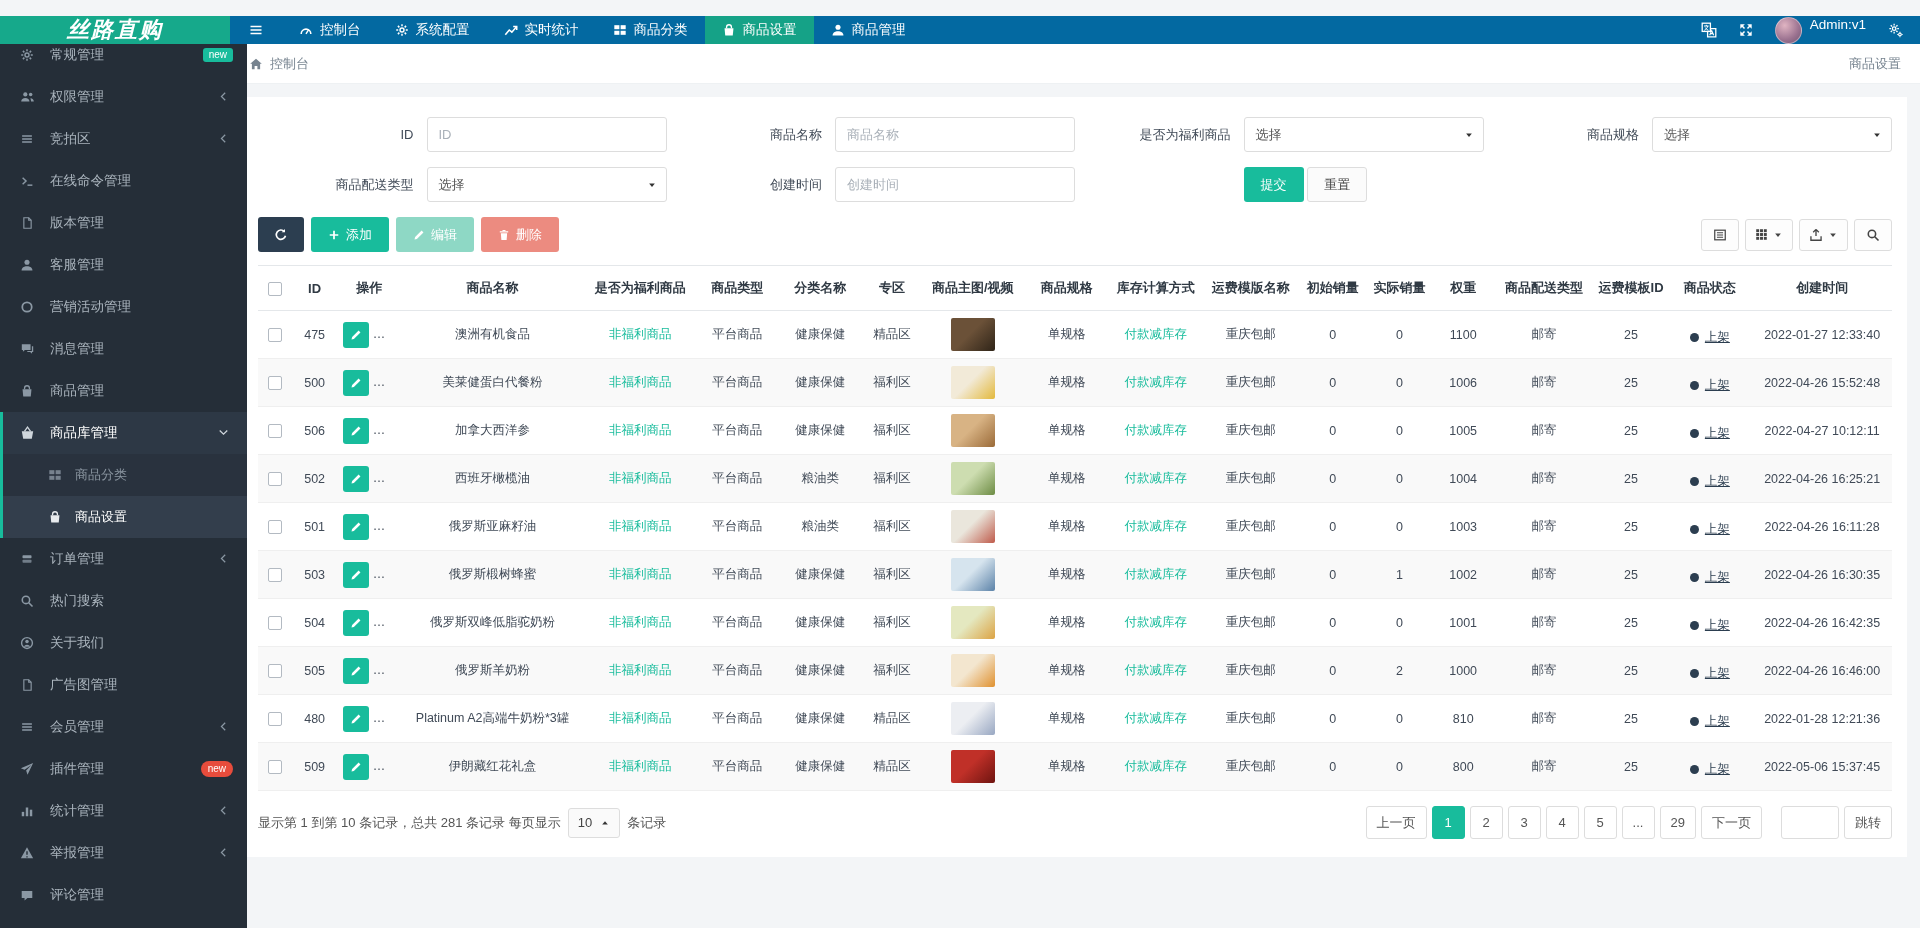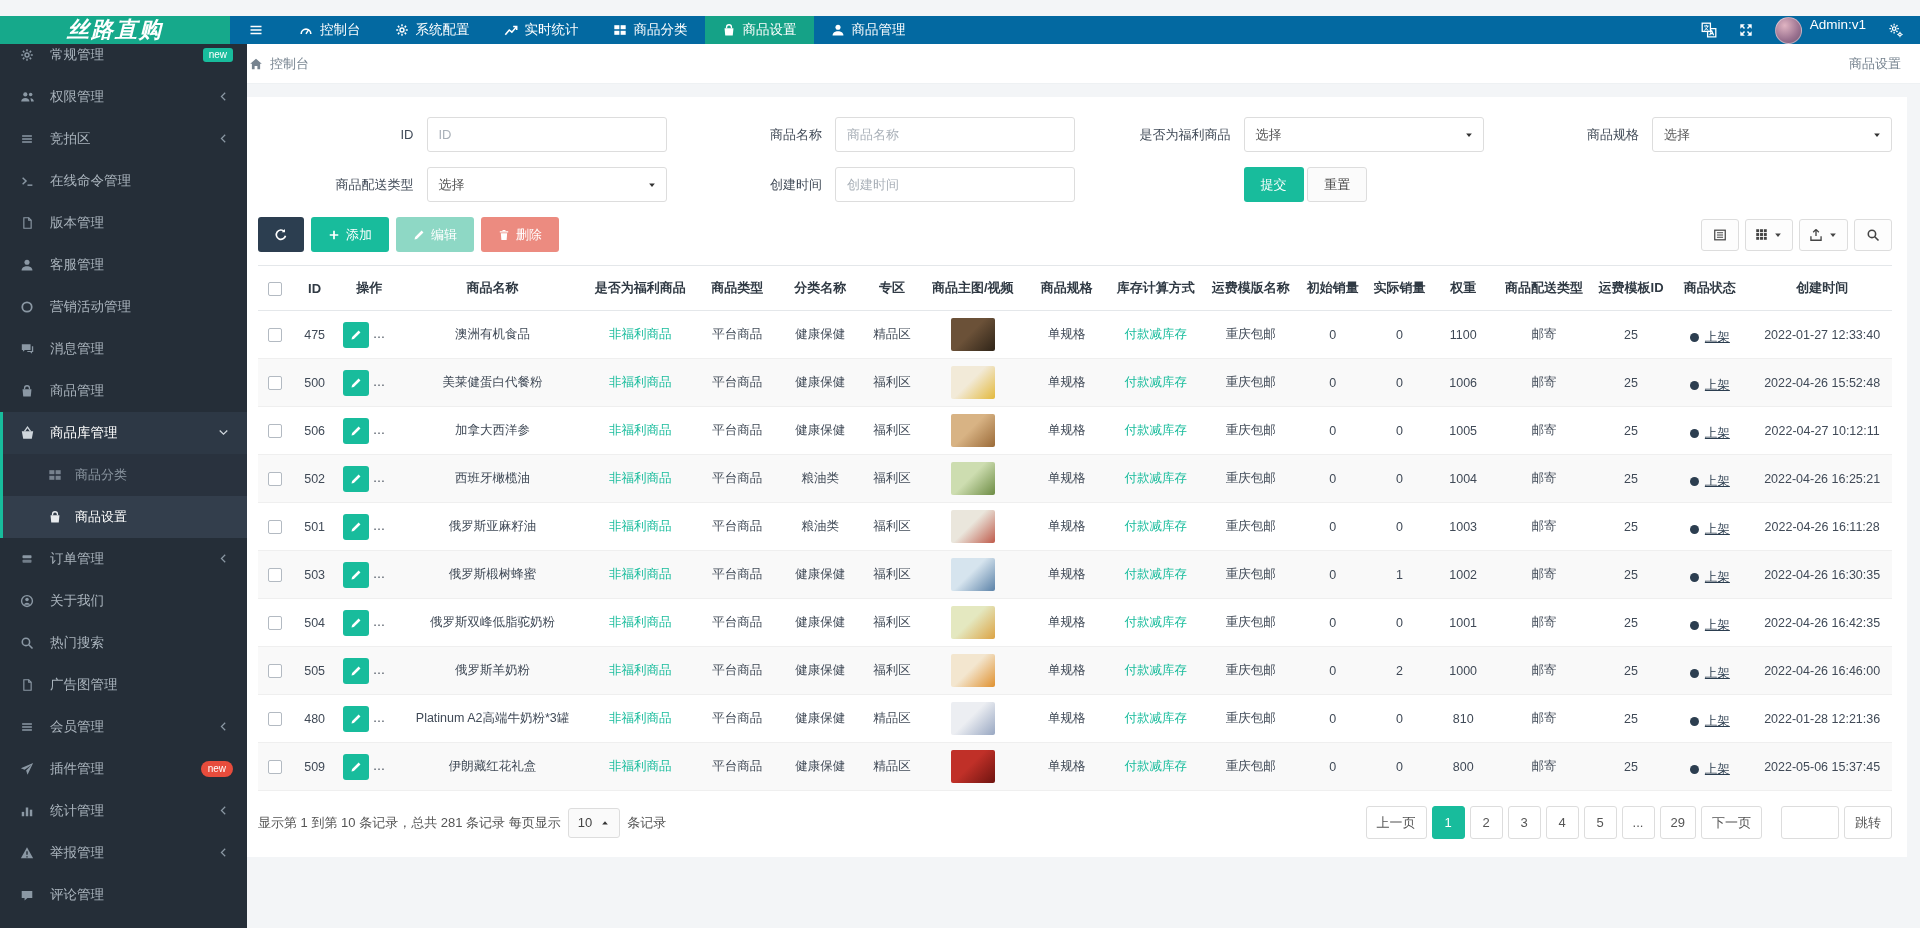--- a/index.html
+++ b/index.html
@@ -352,35 +352,35 @@
         <span class="side-label">订单管理</span>
         <span class="side-right"><span class="ic">
             <svg viewBox="0 0 16 16" width="11" height="11">
               <path d="M10.5 2.5L5 8l5.5 5.5" fill="none" stroke="currentColor" stroke-width="1.8"></path>
             </svg>
           </span></span>
       </div>
       <div class="side-item">
         <span class="ic">
           <svg viewBox="0 0 16 16" width="14" height="14">
+            <circle cx="6.8" cy="6.8" r="4.2" fill="none" stroke="currentColor" stroke-width="1.8"></circle>
+            <path d="M10 10l4.3 4.3" stroke="currentColor" stroke-width="1.8"></path>
+          </svg>
+        </span>
+        <span class="side-label">热门搜索</span>
+      </div>
+      <div class="side-item">
+        <span class="ic">
+          <svg viewBox="0 0 16 16" width="14" height="14">
             <circle cx="8" cy="8" r="6.2" fill="none" stroke="currentColor" stroke-width="1.6"></circle>
             <circle cx="8" cy="6.4" r="2" fill="currentColor"></circle>
             <path d="M4.4 12.4c.7-1.6 1.9-2.4 3.6-2.4s2.9.8 3.6 2.4z" fill="currentColor"></path>
           </svg>
         </span>
         <span class="side-label">关于我们</span>
-      </div>
-      <div class="side-item">
-        <span class="ic">
-          <svg viewBox="0 0 16 16" width="14" height="14">
-            <circle cx="6.8" cy="6.8" r="4.2" fill="none" stroke="currentColor" stroke-width="1.8"></circle>
-            <path d="M10 10l4.3 4.3" stroke="currentColor" stroke-width="1.8"></path>
-          </svg>
-        </span>
-        <span class="side-label">热门搜索</span>
       </div>
       <div class="side-item">
         <span class="ic">
           <svg viewBox="0 0 16 16" width="13" height="14">
             <path d="M3.5 1.5h6l3 3v10h-9z" fill="none" stroke="currentColor" stroke-width="1.4"></path>
             <path d="M9.5 1.5v3h3" fill="none" stroke="currentColor" stroke-width="1.4"></path>
           </svg>
         </span>
         <span class="side-label">广告图管理</span>
       </div>

